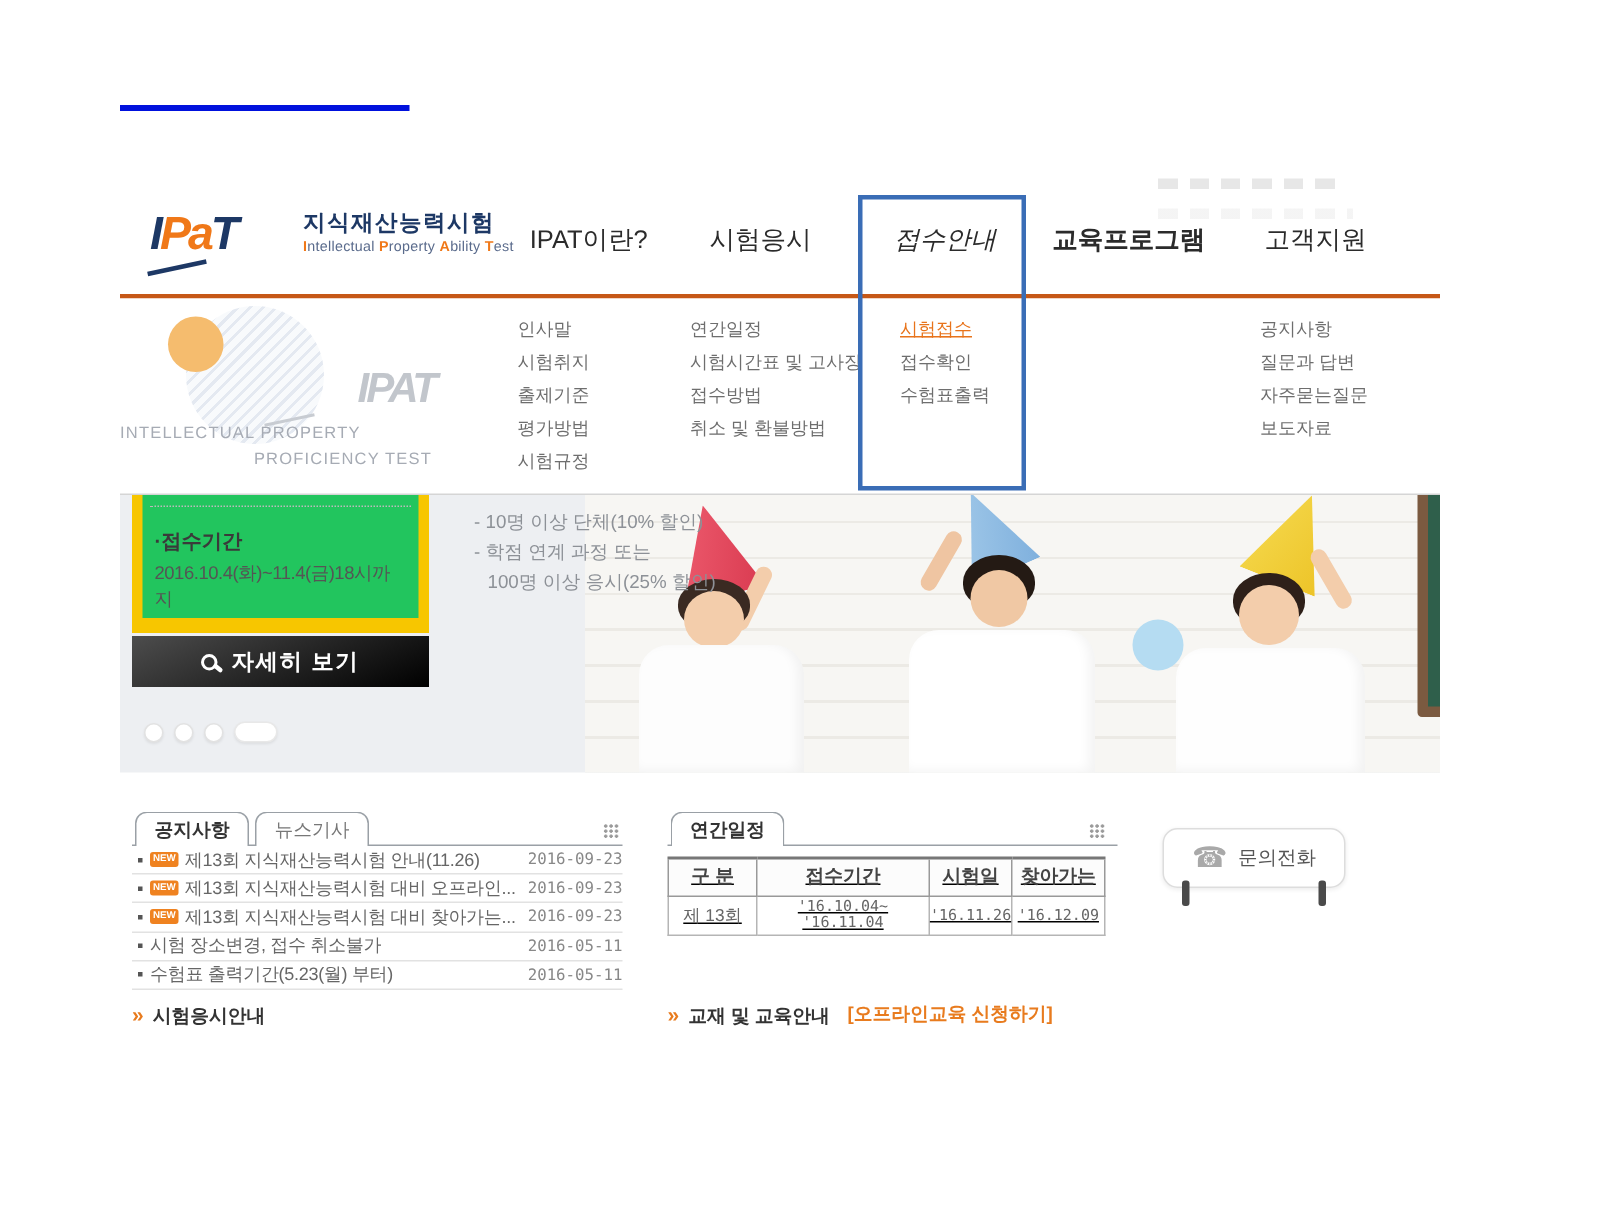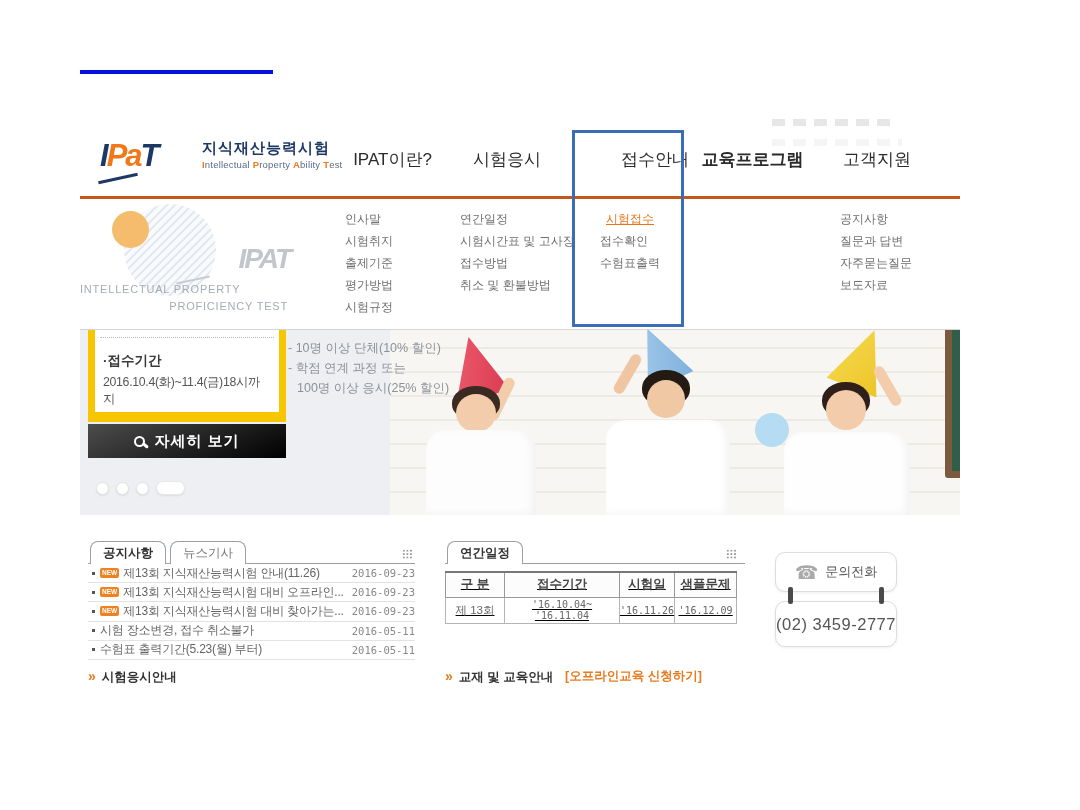--- a/index.html
+++ b/index.html
@@ -28,49 +28,49 @@
   #megamenu { left:80px; top:199px; width:880px; height:131px; background:#fff; border-bottom:1px solid #d5d5d5; }
   .deco-big { position:absolute; left:44px; top:5px; width:92px; height:92px; border-radius:50%;
               background:repeating-linear-gradient(135deg,#e4e9f1 0 2px,#f8fafc 2px 6px); }
   .deco-orange { position:absolute; left:32px; top:12px; width:37px; height:37px; border-radius:50%; background:#f5bc6e; }
   .wm-mark { position:absolute; left:90px; top:44px; width:120px; text-align:right; font-style:italic; font-weight:900; font-size:28px; letter-spacing:-2px; color:#c2c6cc; }
   .wm-swoosh { position:absolute; left:96px; top:80px; width:34px; height:2px; background:#c8ccd2; transform:rotate(-12deg); }
   .wm-l1 { position:absolute; left:0; top:84px; width:208px; font-size:11px; letter-spacing:0.8px; color:#a6abb4; }
   .wm-l2 { position:absolute; left:0; top:101px; width:208px; text-align:right; font-size:11px; letter-spacing:0.8px; color:#a6abb4; }
   .mm-col { position:absolute; top:9px; list-style:none; }
   .mm-col li { font-size:12px; color:#6e6e6e; line-height:22px; white-space:nowrap; cursor:pointer; }
-  .mm-col li.active { color:#e8731a; text-decoration:underline;text-align:center; }
+  .mm-col li.active { color:#e8731a; text-decoration:underline; }
   #mm-col1 { left:265px; } #mm-col2 { left:380px; } #mm-col3 { left:520px; } #mm-col4 { left:635px; } #mm-col5 { left:760px; }
 
   
   #highlight-box { left:572px; top:130px; width:112px; height:197px; border:3px solid #3a6db6; z-index:6; pointer-events:none; }
 
   
   #banner { left:80px; top:330px; width:880px; height:185px; background:#edeff2; overflow:hidden; }
   #photo-area { position:absolute; left:310px; top:0; width:570px; height:185px; background:#f7f6f3;
     background-image:repeating-linear-gradient(0deg, transparent 0 22px, #eceae5 22px 24px); }
   #chalkboard { position:absolute; left:555px; top:-12px; width:262px; height:160px; background:#2f5f4b; border:7px solid #7b5a40; border-radius:3px; }
   .person { position:absolute; }
   .cone { position:absolute; clip-path:polygon(50% 0, 100% 100%, 0 100%); }
   .arm { position:absolute; border-radius:6px; }
   .hair { position:absolute; border-radius:50% 50% 45% 45%; }
   .head { position:absolute; border-radius:50%; }
   .torso { position:absolute; border-radius:20px 20px 0 0; box-shadow:inset -4px -2px 8px rgba(0,0,0,0.05); }
   .deco-blue-dot { position:absolute; left:675px; top:83px; width:34px; height:34px; border-radius:50%; background:#b5dcf2; }
 
   #promo-yellow { position:absolute; left:8px; top:0; width:198px; height:92px; background:#f7c600; padding:0 7px; }
-  #promo-inner { position:relative; background:#ffffff; height:82px; padding:22px 8px 0 8px; }
+  #promo-inner { position:relative; background:#22c55e; height:82px; padding:22px 8px 0 8px; }
   #promo-inner .dotted { position:absolute; left:5px; right:5px; top:7px; border-top:1px dotted #bbb; }
   .period-label { font-size:13.5px; font-weight:bold; color:#3a3a3a; }
   .period-value { font-size:12.3px; color:#555; margin-top:4px; letter-spacing:-0.3px; }
   #detail-btn { position:absolute; left:8px; top:94px; width:198px; height:34px; background:linear-gradient(155deg,#4d4d4d 0%,#222 55%,#000 100%);
     color:#fff; font-size:15px; font-weight:bold; display:flex; align-items:center; justify-content:center; cursor:pointer; letter-spacing:1px; }
   .mag-icon { width:11px; height:11px; border:2.5px solid #fff; border-radius:50%; position:relative; display:inline-block; margin-right:9px; }
   .mag-icon::after { content:''; position:absolute; width:7px; height:2.5px; background:#fff; right:-6px; bottom:-2px; transform:rotate(40deg); border-radius:2px; }
-  #discounts { position:absolute; left:208px; top:8px; font-size:12.5px; color:#8d9197; line-height:20px; }
+  #discounts { position:absolute; left:236px; top:8px; font-size:12.5px; color:#8d9197; line-height:20px; }
   #discounts .indent { padding-left:9px; }
   #carousel { position:absolute; left:16px; top:151px; display:flex; align-items:center; }
   .dot { width:13px; height:13px; border-radius:50%; background:#fff; border:1px solid #e2e2e2; box-shadow:0 1px 2px rgba(0,0,0,0.08); margin-right:7px; cursor:pointer; }
   .pill { width:29px; height:14px; border-radius:8px; background:#fff; border:1px solid #e8e8e8; box-shadow:0 1px 2px rgba(0,0,0,0.08); cursor:pointer; }
 
   
   .tab-row { position:relative; height:23px; border-bottom:1px solid #9aa0a6; display:flex; gap:4px; padding-left:2px; }
   .tab { height:23px; line-height:22px; padding:0 12px; border:1px solid #9aa0a6; border-bottom:none; border-radius:8px 8px 0 0;
          background:#fff; font-size:12.5px; color:#777; cursor:pointer; }
   .tab.active { font-weight:bold; color:#333; margin-bottom:-1px; z-index:1; border-color:#9aa0a6; }
@@ -117,21 +117,21 @@
       <div class="logo-swoosh"></div>
       <div class="logo-kr">지식재산능력시험</div>
       <div class="logo-en">
         <span class="init">I</span><span>ntellectual </span><span class="init">P</span><span>roperty </span><span class="init">A</span><span>bility </span><span class="init">T</span><span>est</span>
       </div>
     </div>
     <div class="util-ghost" style="left:692px; top:6px; width:122px;"></div>
     <div class="util-ghost" style="left:692px; top:26px; width:130px; opacity:0.22;"></div>
     <div class="nav-item" style="left:255px; width:115px;">IPAT이란?</div>
     <div class="nav-item" style="left:372px; width:110px;">시험응시</div>
-    <div class="nav-item" style="left:520px; width:110px;">접수안내</div>
+    <div class="nav-item" style="left:495px; width:110px;font-style:italic;">접수안내</div>
     <div class="nav-item" style="left:610px; width:125px;font-weight:bold;">교육프로그램</div>
     <div class="nav-item" style="left:742px; width:110px;">고객지원</div>
   </div>
 
   <div class="abs" id="megamenu">
     <div class="deco-big"></div>
     <div class="deco-orange"></div>
     <div class="wm-mark">IPAT</div>
     <div class="wm-swoosh"></div>
     <div class="wm-l1">INTELLECTUAL PROPERTY</div>
@@ -276,40 +276,39 @@
           <col style="width:60px">
           <col style="width:116px">
           <col style="width:54px">
           <col style="width:62px">
         </colgroup>
       <tbody>
           <tr>
         <th>구 분</th>
         <th>접수기간</th>
         <th>시험일</th>
-        <th>샘플문제</th>
+        <th>찾아가는</th>
       </tr>
       <tr>
         <td class="rnd">제 13회</td>
         <td>'16.10.04~ '16.11.04</td>
         <td>'16.11.26</td>
         <td>'16.12.09</td>
       </tr>
     </tbody>
       </table>
   </div>
 
   <div class="abs" id="contact">
     <div class="c-bar" style="left:13px;"></div>
     <div class="c-bar" style="right:13px;"></div>
     <div class="c-box" id="c-box1">
       <span class="phone-icon">☎</span>
       <span class="c-label">문의전화</span>
     </div>
-    <div class="c-box" id="c-box2">(02) 3459-2777</div>
   </div>
 
   <div class="foot-link" style="left:88px;">
     <span class="foot-arrow">»</span><span>시험응시안내</span>
   </div>
   <div class="foot-link" style="left:445px;">
     <span class="foot-arrow">»</span><span>교재 및 교육안내</span>
   </div>
   <div class="foot-link orange" style="left:565px;">
     <span>[오프라인교육 신청하기]</span>

